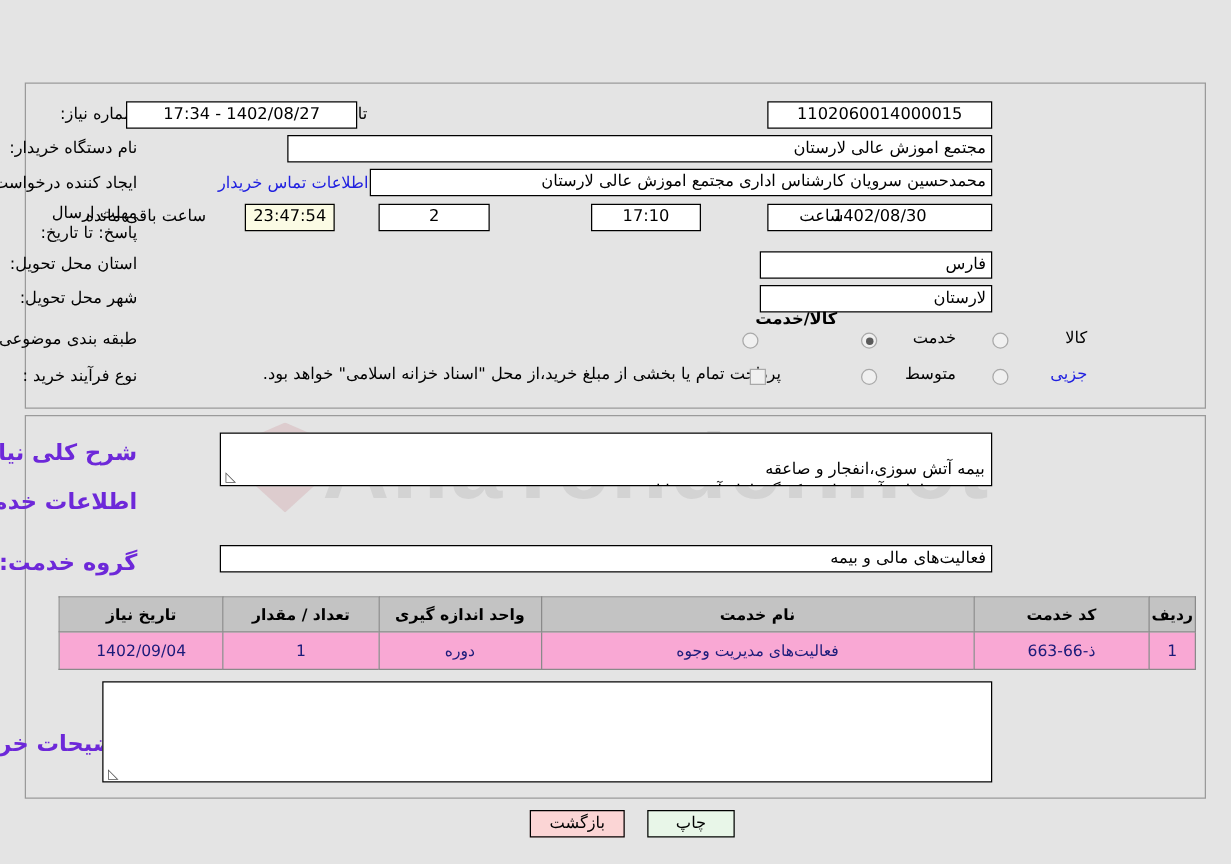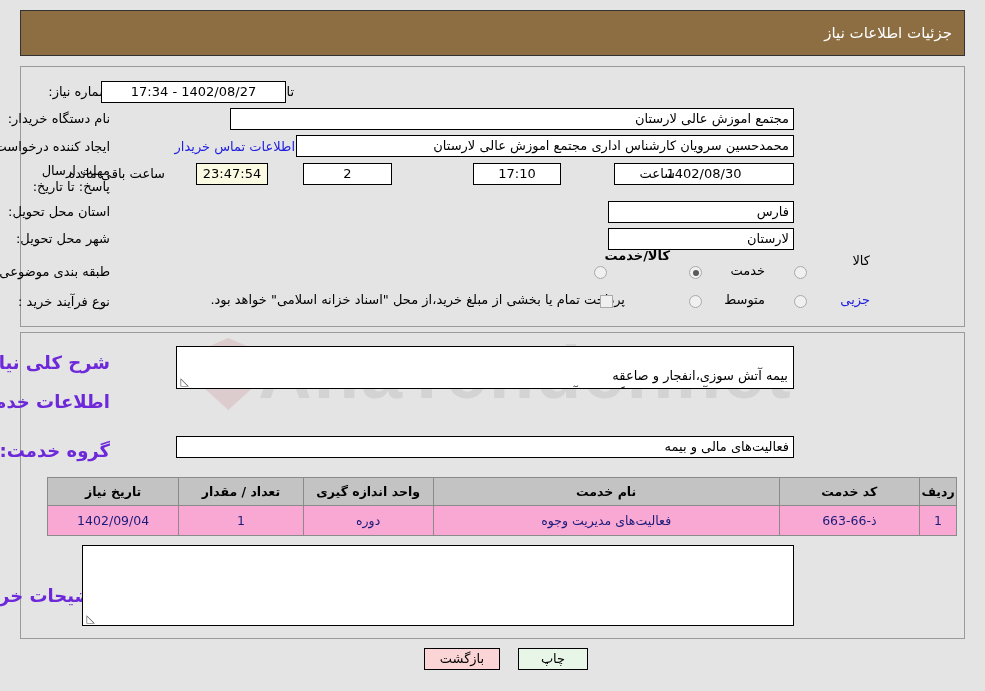--- a/index.html
+++ b/index.html
@@ -226,27 +226,25 @@
 </style>
 </head>
 <body>
 
 <div id="page">
 
   <div class="watermark">
     <span class="wm-shield"></span><span>AnaTender.net</span>
   </div>
 
-  <div class="title-bar">
-    <span>جزئیات اطلاعات نیاز</span>
-  </div>
 
   <div class="panel" id="panel-top"></div>
 
   <div class="lbl" style="right:875px; top:84px;">شماره نیاز:</div>
+  <div class="inp center" style="left:614px; top:81px; width:180px;">1102060014000015</div>
 
   <div class="lbl" style="right:691px; top:84px;">تاریخ و ساعت اعلان عمومی:</div>
   <div class="inp center" style="left:101px; top:81px; width:185px;">1402/08/27 - 17:34</div>
 
   <div class="lbl" style="right:875px; top:111px;">نام دستگاه خریدار:</div>
   <div class="inp right" style="left:230px; top:108px; width:564px;">مجتمع اموزش عالی لارستان</div>
 
   <div class="lbl" style="right:875px; top:139px;">ایجاد کننده درخواست:</div>
   <div class="inp right" style="left:296px; top:135px; width:498px;">محمدحسین سرویان کارشناس اداری مجتمع اموزش عالی لارستان</div>
   <a class="plain link" style="right:690px; top:139px;" href="#">اطلاعات تماس خریدار</a>
@@ -262,21 +260,21 @@
 
   <div class="lbl" style="right:875px; top:204px;">استان محل تحویل:</div>
   <div class="inp right" style="left:608px; top:201px; width:186px;">فارس</div>
 
   <div class="lbl" style="right:875px; top:231px;">شهر محل تحویل:</div>
   <div class="inp right" style="left:608px; top:228px; width:186px;">لارستان</div>
 
   <div class="lbl" style="right:875px; top:264px;">طبقه بندی موضوعی:</div>
 
   <div class="radio" style="left:794px; top:266px;"></div>
-  <div class="plain" style="right:115px; top:253px;text-align:right;">کالا</div>
+  <div class="plain" style="right:115px; top:263px;text-align:right;">کالا</div>
 
   <div class="radio on" style="left:689px; top:266px;"></div>
   <div class="plain" style="right:220px; top:263px;">خدمت</div>
 
   <div class="radio" style="left:594px; top:266px;"></div>
   <div class="plain" style="right:315px; top:248px;font-weight:bold;">کالا/خدمت</div>
 
   <div class="lbl" style="right:875px; top:294px;">نوع فرآیند خرید :</div>
 
   <div class="radio" style="left:794px; top:295px;"></div>

